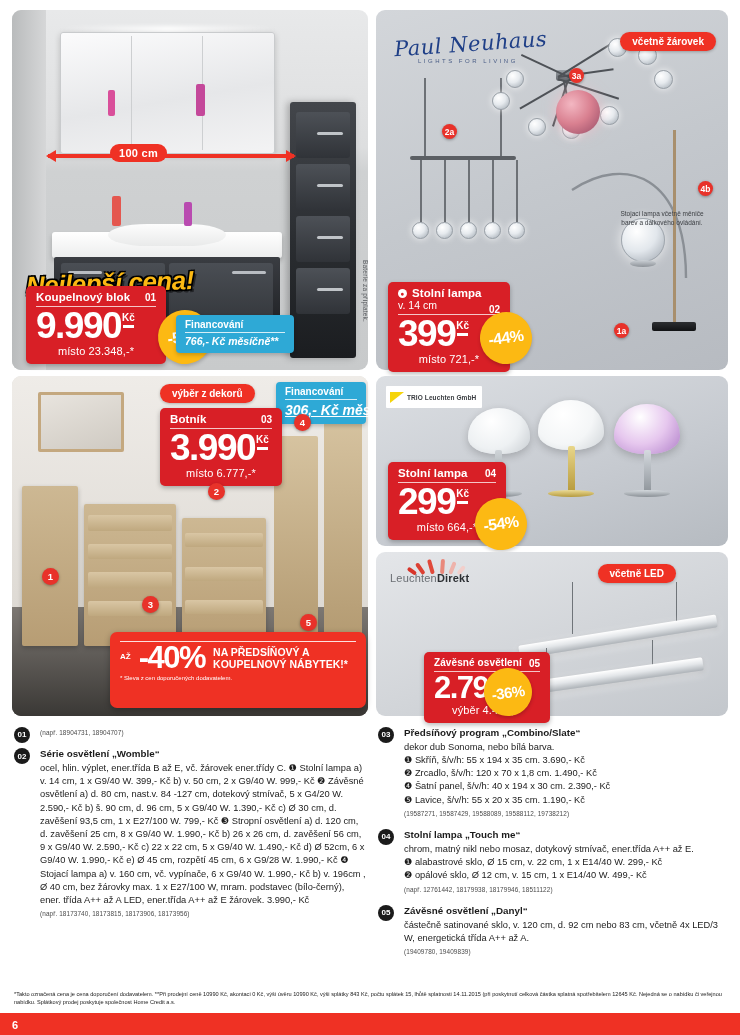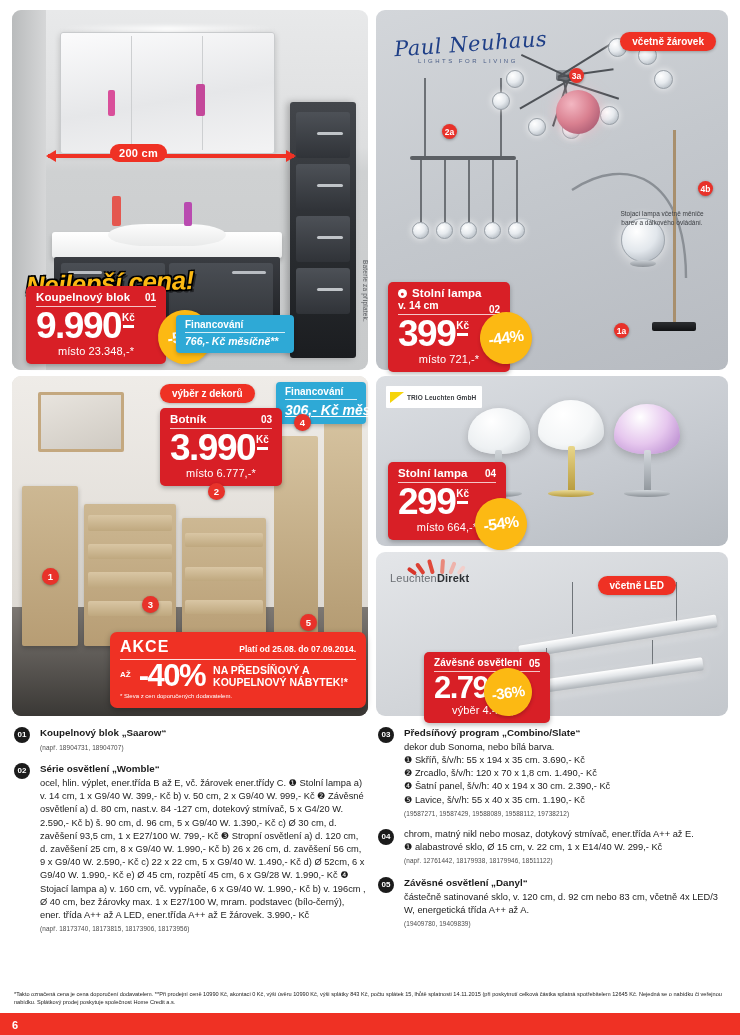--- a/index.html
+++ b/index.html
@@ -303,21 +303,21 @@
     </div>
     <div class="bottle" style="left:96px;top:80px;width:7px;height:26px;background:#d94f9a;"></div>
     <div class="bottle" style="left:184px;top:74px;width:9px;height:32px;background:#c4489a;"></div>
     <div class="bottle" style="left:100px;top:186px;width:9px;height:30px;background:#e4574f;"></div>
     <div class="bottle" style="left:172px;top:192px;width:8px;height:24px;background:#b94bb0;"></div>
 
     <div class="arrow100">
       <div class="bar"></div>
       <div class="hL"></div>
       <div class="hR"></div>
-      <div class="lbl">200 cm</div>
+      <div class="lbl">100 cm</div>
     </div>
     <div class="sidetext">Baterie za příplatek.</div>
   </div>
 
   <div class="bestprice">Nejlepší cena!</div>
 
   <div class="pricebox" style="left:26px;top:286px;width:140px;">
     <div class="ptitle">Koupelnový blok</div>
     <div class="pnum">01</div>
     <div class="prule"></div>
@@ -381,24 +381,20 @@
     <div class="pold">místo 6.777,-*</div>
   </div>
 
   <div class="marker" style="left:42px;top:568px;">1</div>
   <div class="marker" style="left:208px;top:483px;">2</div>
   <div class="marker" style="left:142px;top:596px;">3</div>
   <div class="marker" style="left:294px;top:414px;">4</div>
   <div class="marker" style="left:300px;top:614px;">5</div>
 
   <div id="akce">
-    <div class="ak-top">
-      <span class="ak-word">AKCE</span>
-      <span class="ak-valid">Platí od 25.08. do 07.09.2014.</span>
-    </div>
     <div class="ak-rule"></div>
     <div class="ak-mid">
       <span class="ak-az">AŽ</span>
       <span class="ak-pct">-40%</span>
       <span class="ak-txt">NA PŘEDSÍŇOVÝ A KOUPELNOVÝ NÁBYTEK!*</span>
     </div>
     <div class="ak-note">* Sleva z cen doporučených dodavatelem.</div>
   </div>
 
   <div class="panel" id="photo-pn">
@@ -459,21 +455,21 @@
     <div class="marker sm" style="left:238px;top:313px;">1a</div>
     <div class="marker sm" style="left:278px;top:171px;margin-left:44px;">4b</div>
     <div class="ann" style="left:238px;top:200px;width:96px;">Stojací lampa včetně měniče barev a dálkového ovládání.</div>
   </div>
 
   <div class="pricebox" style="left:388px;top:282px;width:122px;">
     <div class="ptitle">
       <span class="bullet-dot">●</span>
       <span>Stolní lampa</span>
     </div>
-    <div style="font-size:10.5px;font-weight:bold;">v. 14 cm</div>
+    <div style="font-size:10.5px;font-weight:normal;">v. 14 cm</div>
     <div class="pnum" style="top:22px;">02</div>
     <div class="prule"></div>
     <div class="pmain">
       <span>399</span>
       <span class="kc">
         <i>Kč</i>
         <span class="dash"></span>
       </span>
     </div>
     <div class="pold">místo 721,-*</div>
@@ -532,21 +528,21 @@
       <div class="txt"><span>Leuchten</span><b>Direkt</b></div>
     </div>
 
     <div class="ledwire" style="left:196px;top:30px;height:52px;"></div>
     <div class="ledwire" style="left:300px;top:30px;height:44px;"></div>
     <div class="ledbar" style="left:142px;top:78px;width:200px;transform:rotate(-9deg);"></div>
     <div class="ledwire" style="left:170px;top:96px;height:26px;"></div>
     <div class="ledwire" style="left:276px;top:88px;height:30px;"></div>
     <div class="ledbar" style="left:116px;top:120px;width:212px;transform:rotate(-8deg);"></div>
 
-    <div class="pill" style="right:52px;top:24px;">včetně LED</div>
+    <div class="pill" style="right:52px;top:12px;">včetně LED</div>
   </div>
 
   <div class="pricebox" style="left:388px;top:652px;width:126px;margin-left:36px;">
     <div class="ptitle" style="font-size:10px;">Závěsné osvětlení</div>
     <div class="pnum">05</div>
     <div class="prule"></div>
     <div class="pmain" style="font-size:31px;">
       <span>2.790</span>
       <span class="kc">
         <i>Kč</i>
@@ -554,46 +550,47 @@
       </span>
     </div>
     <div class="pold">výběr 4.415,-*</div>
   </div>
 
   <div class="disc" style="left:484px;top:668px;width:48px;height:48px;font-size:15px;">-36%</div>
 
   <div class="desc-col" id="desc-left">
     <div class="item">
       <div class="num">01</div>
-      <h4>Koupelnový blok „Saarow“</h4>
       <span class="codes">(např. 18904731, 18904707)</span>
     </div>
     <div class="item">
       <div class="num">02</div>
       <h4>Série osvětlení „Womble“</h4>
       <p>ocel, hlin. výplet, ener.třída B až E, vč. žárovek ener.třídy C. ❶ Stolní lampa a) v. 14 cm, 1 x G9/40 W. 399,- Kč b) v. 50 cm, 2 x G9/40 W. 999,- Kč ❷ Závěsné osvětlení a) d. 80 cm, nast.v. 84 -127 cm, dotekový stmívač, 5 x G4/20 W. 2.590,- Kč b) š. 90 cm, d. 96 cm, 5 x G9/40 W. 1.390,- Kč c) Ø 30 cm, d. zavěšení 93,5 cm, 1 x E27/100 W. 799,- Kč ❸ Stropní osvětlení a) d. 120 cm, d. zavěšení 25 cm, 8 x G9/40 W. 1.990,- Kč b) 26 x 26 cm, d. zavěšení 56 cm, 9 x G9/40 W. 2.590,- Kč c) 22 x 22 cm, 5 x G9/40 W. 1.490,- Kč d) Ø 52cm, 6 x G9/40 W. 1.990,- Kč e) Ø 45 cm, rozpětí 45 cm, 6 x G9/28 W. 1.990,- Kč ❹ Stojací lampa a) v. 160 cm, vč. vypínače, 6 x G9/40 W. 1.990,- Kč b) v. 196cm , Ø 40 cm, bez žárovky max. 1 x E27/100 W, mram. podstavec (bílo-černý), ener. třída A++ až A LED, ener.třída A++ až E žárovek. 3.990,- Kč</p>
       <span class="codes">(např. 18173740, 18173815, 18173906, 18173956)</span>
     </div>
   </div>
 
   <div class="desc-col" id="desc-right">
     <div class="item">
       <div class="num">03</div>
       <h4>Předsíňový program „Combino/Slate“</h4>
       <p>dekor dub Sonoma, nebo bílá barva.</p>
       <p>❶ Skříň, š/v/h: 55 x 194 x 35 cm. 3.690,- Kč</p>
       <p>❷ Zrcadlo, š/v/h: 120 x 70 x 1,8 cm. 1.490,- Kč</p>
       <p>❹ Šatní panel, š/v/h: 40 x 194 x 30 cm. 2.390,- Kč</p>
-      <p>❺ Lavice, š/v/h: 55 x 40 x 35 cm. 1.190,- Kč</p>
+      <p>❺ Lavice, š/v/h: 55 x 20 x 35 cm. 1.190,- Kč</p>
       <span class="codes">(19587271, 19587429, 19588089, 19588112, 19738212)</span>
     </div>
     <div class="item">
       <div class="num">04</div>
+      <h4>Stolní lampa „Touch me“</h4>
       <p>chrom, matný nikl nebo mosaz, dotykový stmívač, ener.třída A++ až E.</p>
       <p>❶ alabastrové sklo, Ø 15 cm, v. 22 cm, 1 x E14/40 W. 299,- Kč</p>
+      <p>❷ opálové sklo, Ø 12 cm, v. 15 cm, 1 x E14/40 W. 499,- Kč</p>
       <span class="codes">(např. 12761442, 18179938, 18179946, 18511122)</span>
     </div>
     <div class="item">
       <div class="num">05</div>
       <h4>Závěsné osvětlení „Danyl“</h4>
       <p>částečně satinované sklo, v. 120 cm, d. 92 cm nebo 83 cm, včetně 4x LED/3 W, energetická třída A++ až A.</p>
       <span class="codes">(19409780, 19409839)</span>
     </div>
   </div>
 

